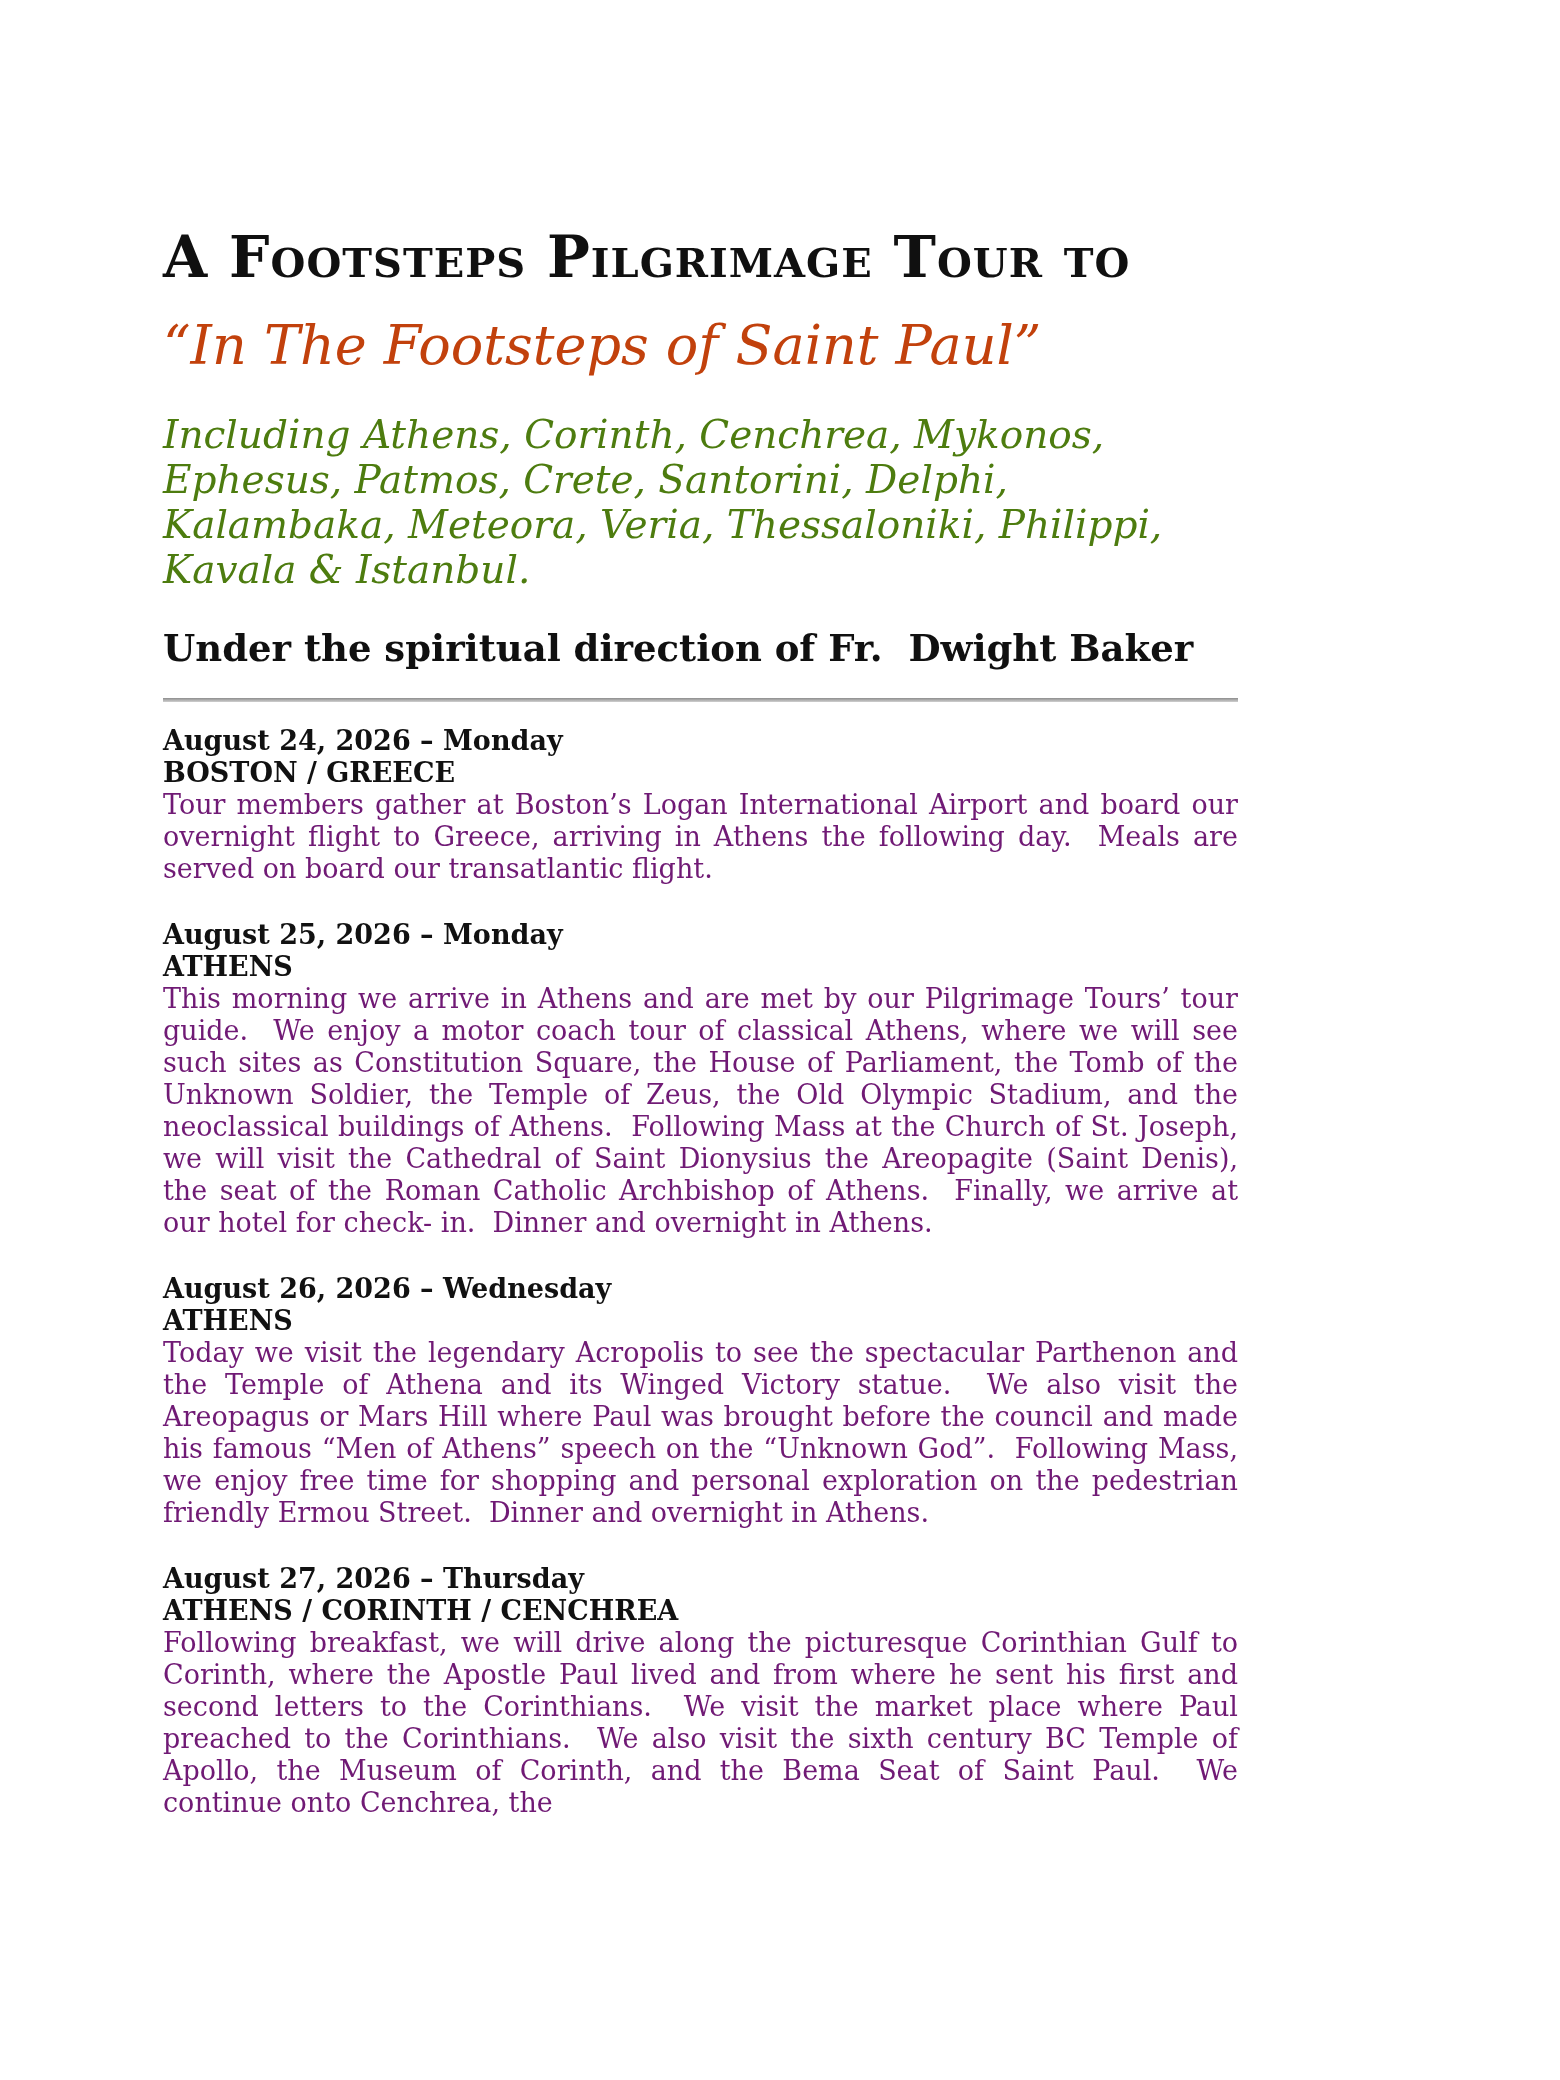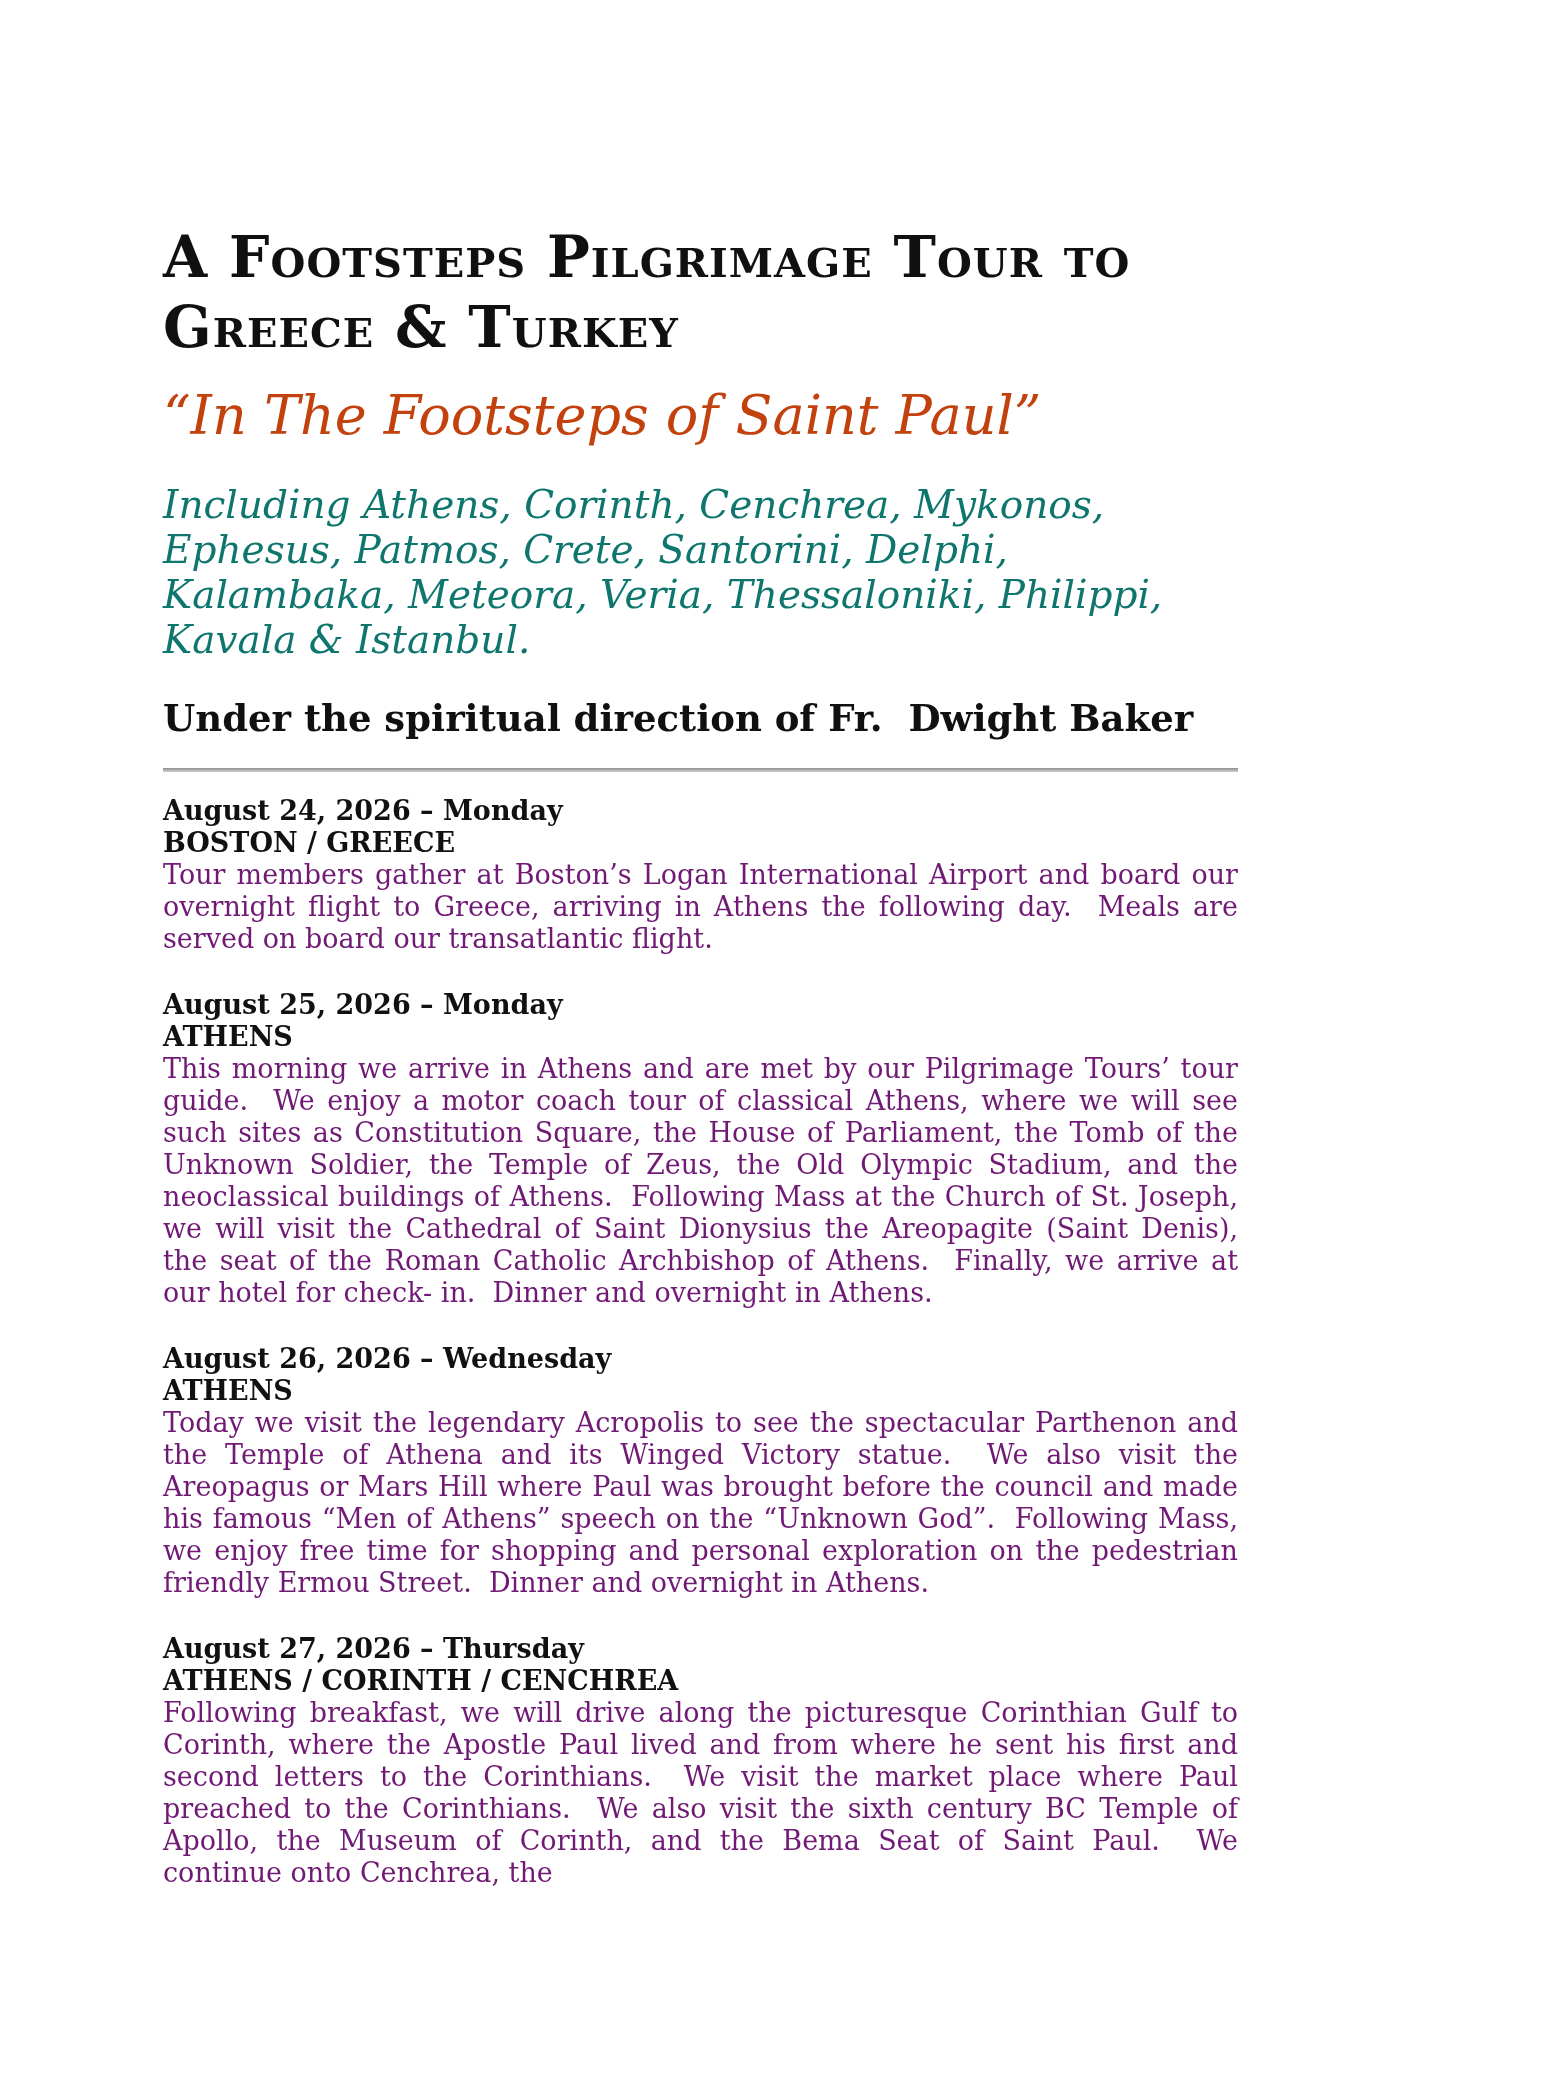--- a/index.html
+++ b/index.html
@@ -37,21 +37,21 @@
     font-size: 54px;
     line-height: 60px;
     font-style: italic;
     color: #c2410c;
   }
   .doc-cities {
     margin-top: 36px;
     font-size: 39px;
     line-height: 45px;
     font-style: italic;
-    color: #0f766e;
+    color: #4d7c0f;
   }
   .doc-direction {
     margin-top: 34px;
     font-size: 37px;
     line-height: 44px;
     font-weight: bold;
     color: #101010;
     white-space: pre-wrap;
   }
   .divider {
@@ -79,21 +79,20 @@
     color: #701a75;
   }
 </style>
 </head>
 <body>
 
 <div class="page">
 
   <h1 class="doc-title">
     <span class="title-line">A Footsteps Pilgrimage Tour to</span>
-    <span class="title-line">Greece &amp; Turkey</span>
   </h1>
 
   <div class="doc-subtitle">“In The Footsteps of Saint Paul”</div>
 
   <div class="doc-cities">Including Athens, Corinth, Cenchrea, Mykonos, Ephesus, Patmos, Crete, Santorini, Delphi, Kalambaka, Meteora, Veria, Thessaloniki, Philippi, Kavala &amp; Istanbul.</div>
 
   <div class="doc-direction">Under the spiritual direction of Fr.  Dwight Baker</div>
 
   <hr class="divider">
 

